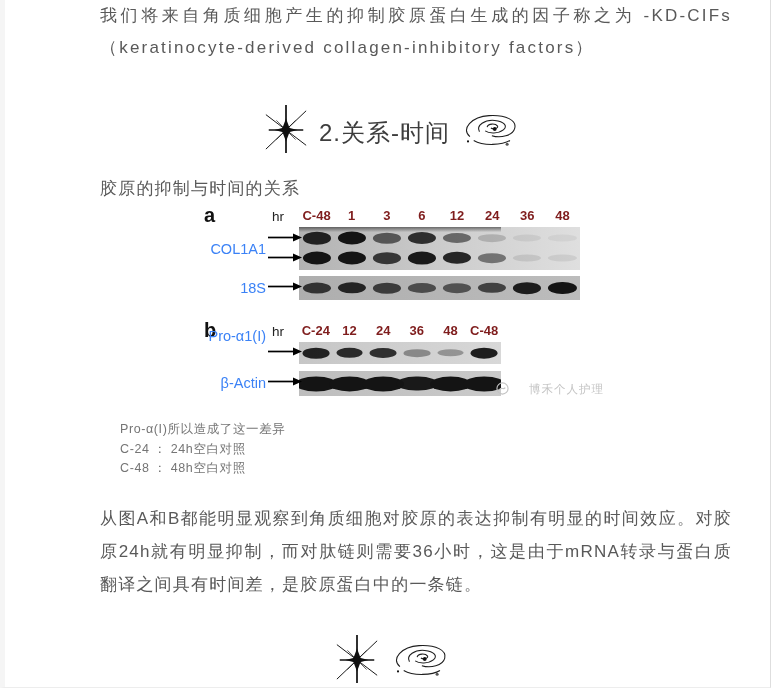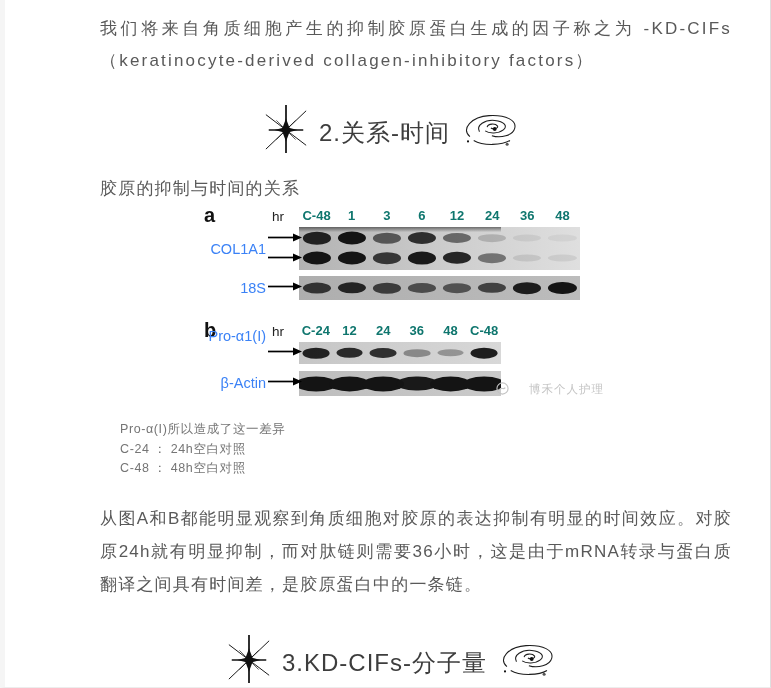--- a/index.html
+++ b/index.html
@@ -16,21 +16,21 @@
     border-bottom: 1px solid #ededed;
     background: #ffffff;
   }
   .content { position: absolute; left: 95px; top: 0; width: 632px; }
 
   
   .para {
     font-size: 17px; line-height: 32px; color: #595959;
     letter-spacing: 1.6px; text-align: justify;
   }
-  .intro { margin-top: 13px; letter-spacing: 2.2px; }
+  .intro { letter-spacing: 2.2px; }
   .subtitle { margin-top: 10px; letter-spacing: 1.2px; }
   .analysis { line-height: 33px; letter-spacing: 1.2px; }
 
   
   .sec-header {
     position: absolute; left: 0; width: 771px;
     display: flex; align-items: center; justify-content: center; gap: 10px;
   }
   .sec-header .title {
     font-size: 24px; color: #3d3d3d; letter-spacing: 1px;
@@ -40,21 +40,21 @@
 
   
   .figure { position: absolute; left: 195px; top: 203px; width: 420px; height: 200px; }
   .panel-letter {
     position: absolute; font-size: 20px; font-weight: bold; color: #111;
     font-family: "Liberation Sans", sans-serif;
   }
   .hr-label { position: absolute; font-size: 13.5px; color: #222; }
   .lane-row {
     position: absolute; display: flex; height: 16px;
-    font-size: 13px; font-weight: bold; color: #0f766e;
+    font-size: 13px; font-weight: bold; color: #7f1d1d;
   }
   .lane-row span { flex: 1; text-align: center; }
   .blot { position: absolute; overflow: hidden; }
   .blot .band {
     position: absolute; transform: translate(-50%, -50%);
     background: #141414; border-radius: 50%; filter: blur(0.7px);
   }
   .blot-col1a1 {
     background:
       linear-gradient(180deg, rgba(25,25,25,0.55), rgba(25,25,25,0) 12%) no-repeat 0 0 / 72% 100%,
@@ -240,21 +240,20 @@
         <line x1="24" y1="2" x2="24" y2="52" stroke-width="1.8"></line>
         <line x1="3" y1="12" x2="45" y2="44" stroke-width="1"></line>
         <line x1="45" y1="8" x2="3" y2="48" stroke-width="1"></line>
         <line x1="6" y1="28" x2="42" y2="28" stroke-width="1.4"></line>
         <line x1="14" y1="18" x2="34" y2="38" stroke-width="0.7"></line>
         <line x1="34" y1="18" x2="14" y2="38" stroke-width="0.7"></line>
       </g>
       <path d="M24 16 L28.5 28 L24 40 L19.5 28 Z" fill="#101010"></path>
       <path d="M12 28 L24 24.8 L36 28 L24 31.2 Z" fill="#101010"></path>
     </svg>
-    <span class="title">3.KD-CIFs-分子量</span>
     <svg class="icon-galaxy" width="58" height="42" viewBox="0 0 60 44">
       <g fill="none" stroke="#1d1d1d" stroke-width="1.1">
         <path d="M10 30 C0 22 12 9 30 8 C48 7 59 13 57 21 C55 29 42 32 33 29"></path>
         <path d="M20 25 C16 18 26 12 36 13 C46 14 50 19 45 23 C40 27 30 27 26 24"></path>
         <path d="M28 20 C29 16 37 16 39 19 C40 21 35 23 32 21"></path>
         <path d="M14 34 C24 40 44 39 52 34"></path>
       </g>
       <circle cx="36" cy="22" r="2" fill="#111"></circle>
       <circle cx="8" cy="35" r="1.1" fill="#111"></circle>
       <circle cx="49" cy="38" r="1.6" fill="#555"></circle>

